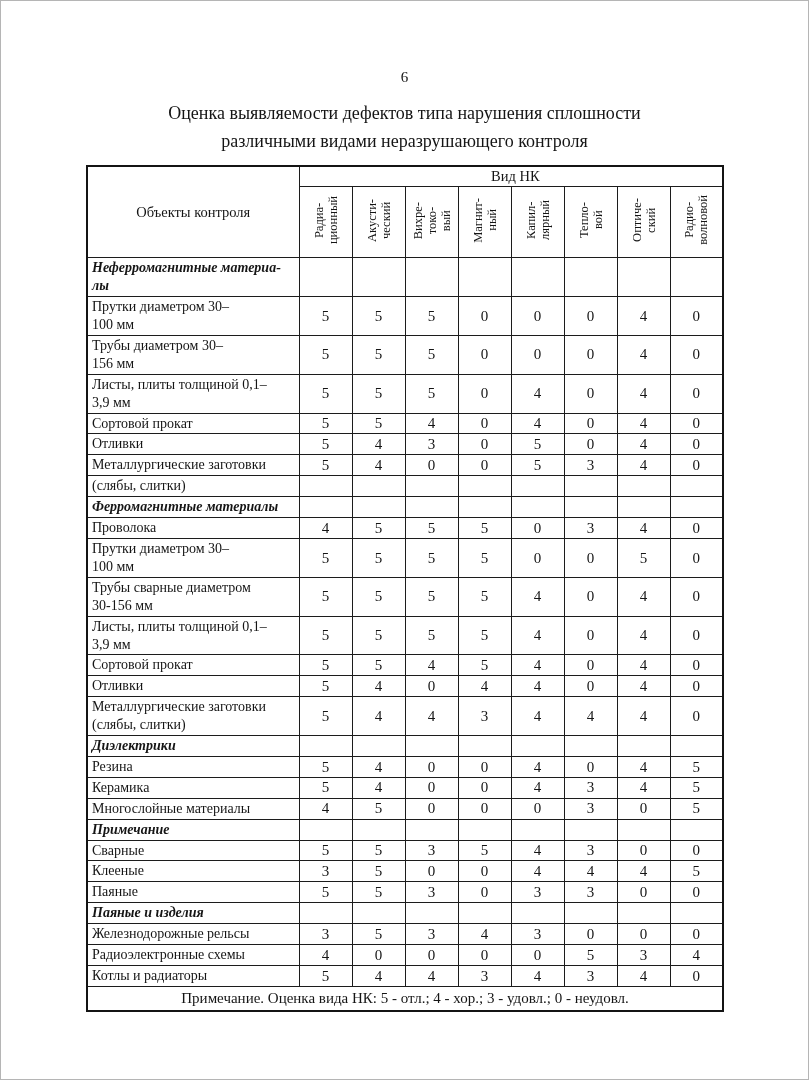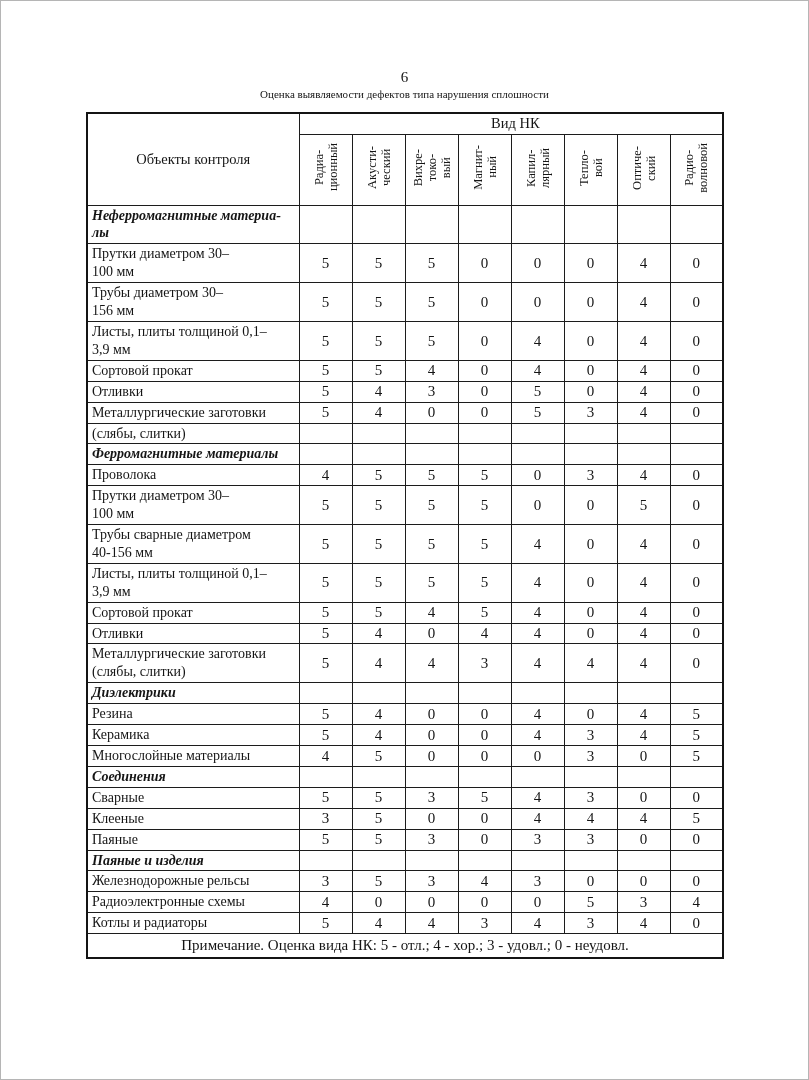--- a/index.html
+++ b/index.html
@@ -19,23 +19,23 @@
     text-align:center;
     font-size:15px;
   }
   .caption {
     margin-top:10px;
     margin-right:94px;
     text-align:right;
     font-size:15.5px;
   }
   .title {
-    margin-top:0;
-    text-align:center;
-    font-size:11px;
+    margin-top:14px;
+    text-align:center;
+    font-size:18px;
     line-height:1.55;
   }
   table.nk {
     margin:9px 0 0 85px;
     border-collapse:collapse;
     table-layout:fixed;
     width:636px;
     border:2px solid #141414;
   }
   table.nk th, table.nk td {
@@ -89,20 +89,21 @@
     font-size:15px;
   }
 </style>
 </head>
 <body>
 
 <div class="page">
   <div class="page-num">6</div>
   <div class="title">
     <div>Оценка выявляемости дефектов типа нарушения сплошности</div>
+    <div>различными видами неразрушающего контроля</div>
   </div>
 
   <table class="nk">
     <colgroup>
       <col style="width:212px">
       <col style="width:53px">
         <col style="width:53px">
         <col style="width:53px">
         <col style="width:53px">
       <col style="width:53px">
@@ -257,21 +258,21 @@
           <td class="val">5</td>
           <td class="val">5</td>
           <td class="val">5</td>
           <td class="val">0</td>
           <td class="val">0</td>
           <td class="val">5</td>
           <td class="val">0</td>
         </tr>
         <tr>
           <td class="label">Трубы сварные диаметром
-40-156 мм</td>
+30-156 мм</td>
           <td class="val">5</td>
           <td class="val">5</td>
           <td class="val">5</td>
           <td class="val">5</td>
           <td class="val">4</td>
           <td class="val">0</td>
           <td class="val">4</td>
           <td class="val">0</td>
         </tr>
         <tr>
@@ -358,21 +359,21 @@
           <td class="val">4</td>
           <td class="val">5</td>
           <td class="val">0</td>
           <td class="val">0</td>
           <td class="val">0</td>
           <td class="val">3</td>
           <td class="val">0</td>
           <td class="val">5</td>
         </tr>
         <tr>
-          <td class="label section">Соединения</td>
+          <td class="label section">Примечание</td>
           <td class="val"></td>
           <td class="val"></td>
           <td class="val"></td>
           <td class="val"></td>
           <td class="val"></td>
           <td class="val"></td>
           <td class="val"></td>
           <td class="val"></td>
         </tr>
         <tr>

